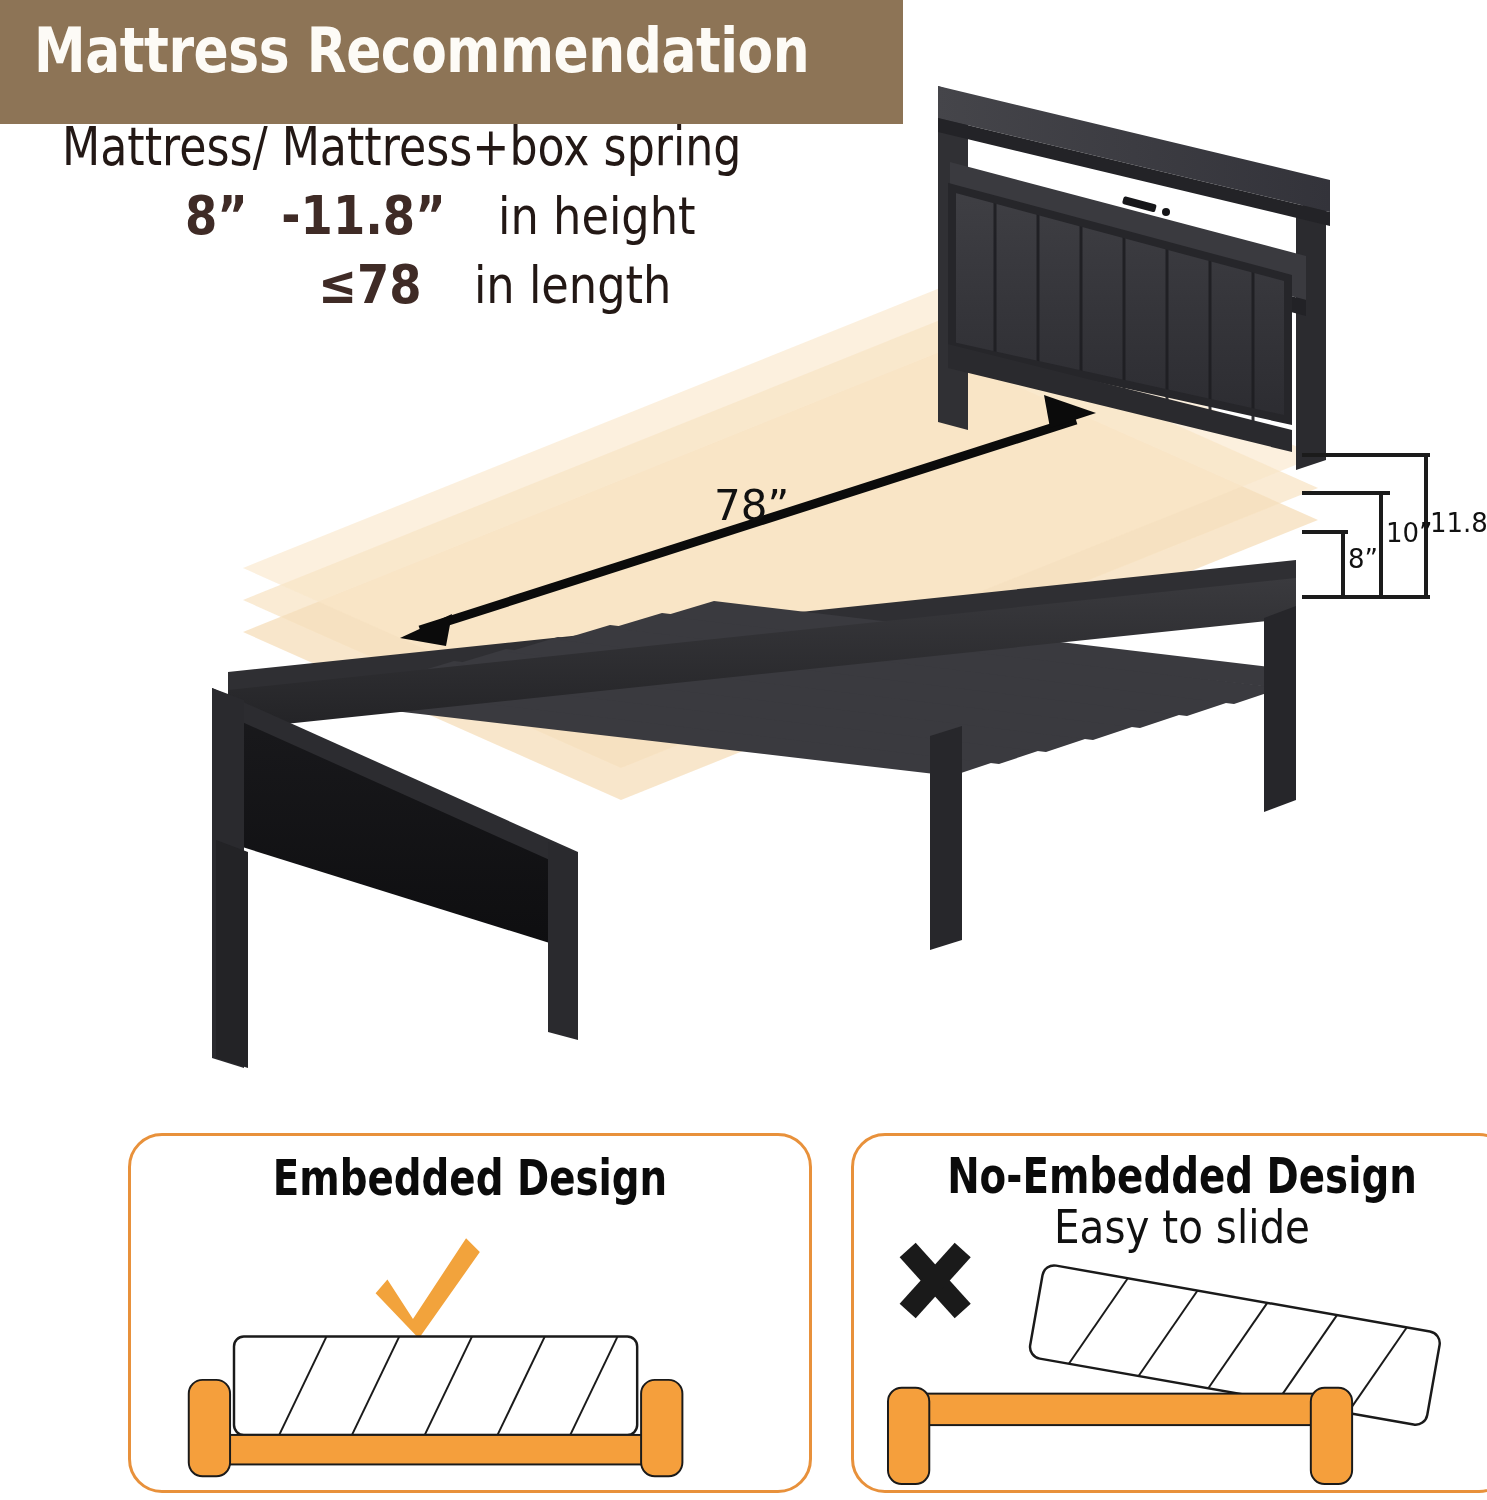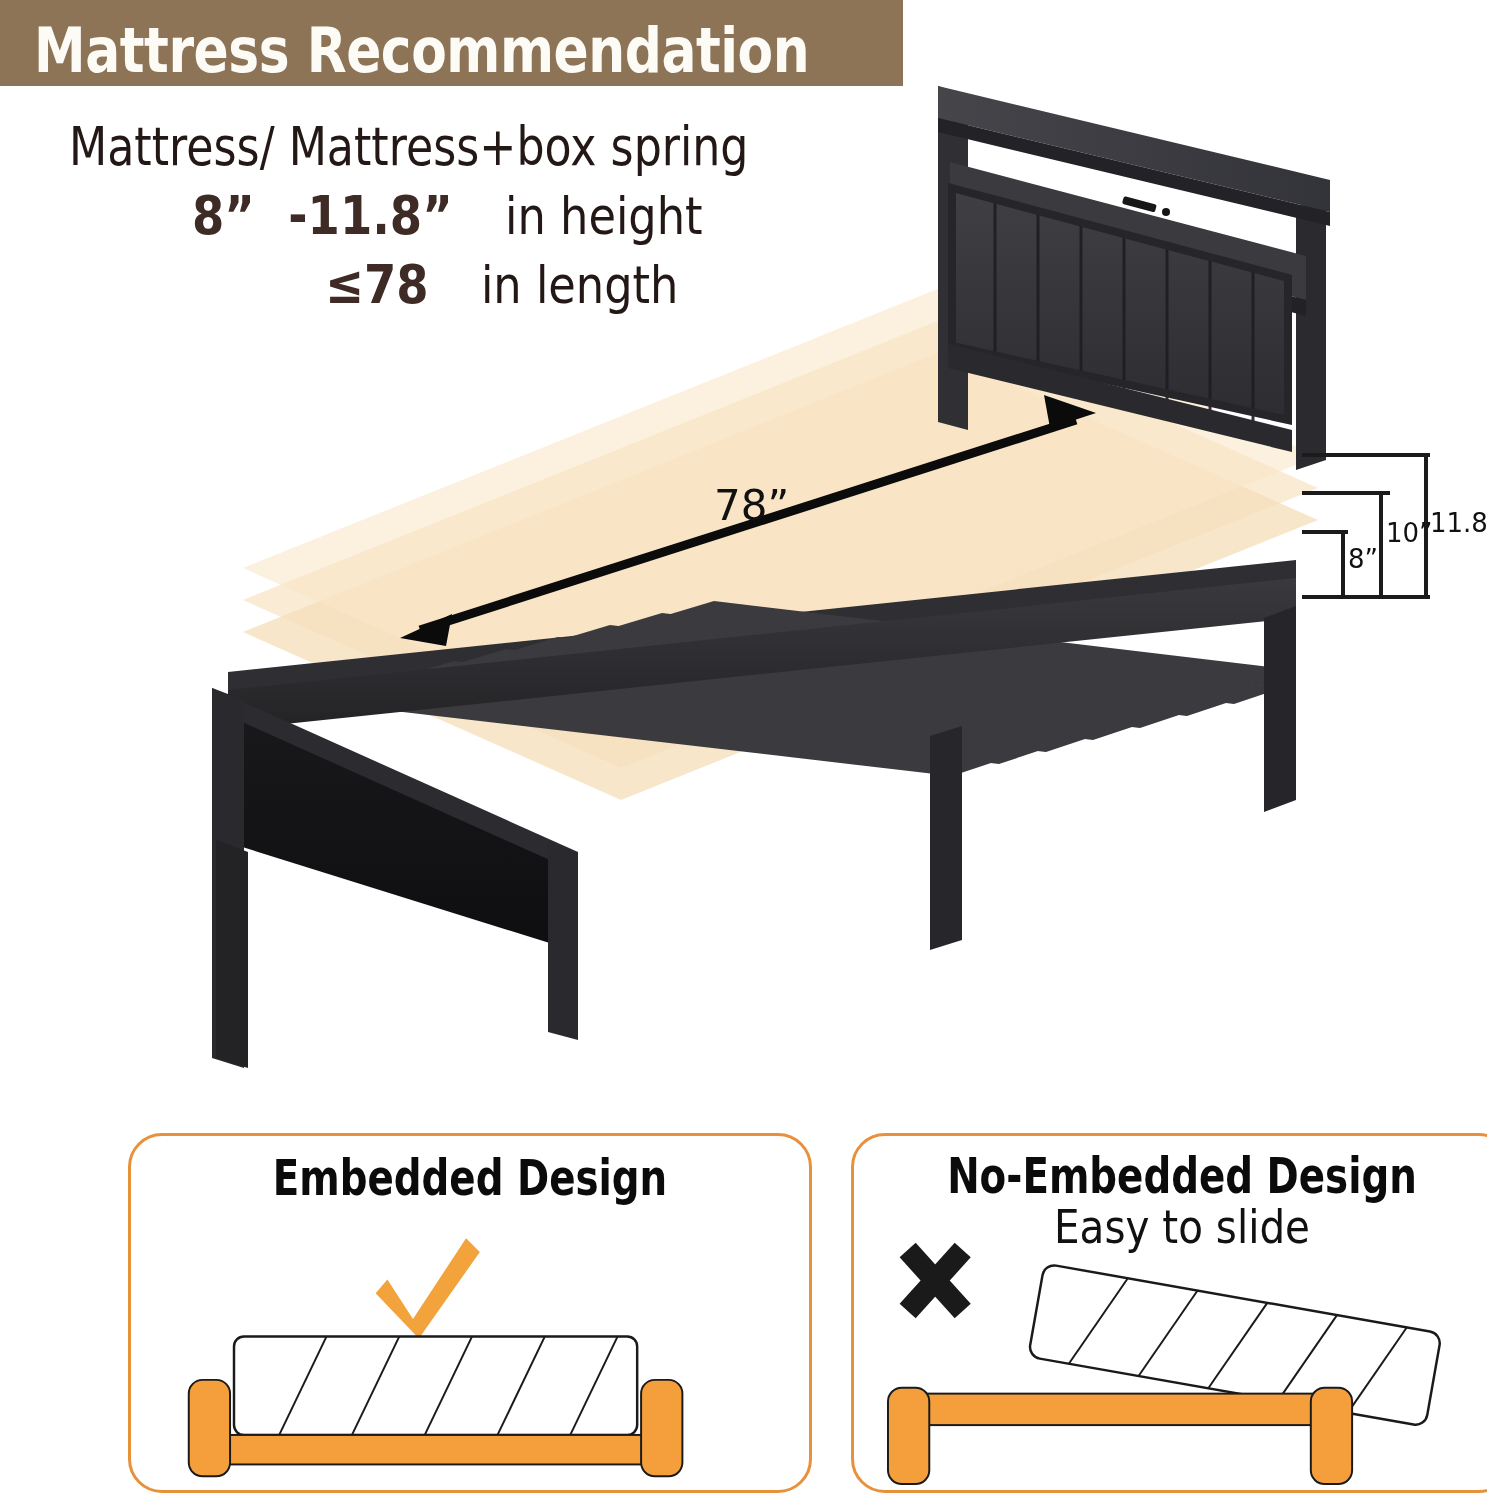--- a/index.html
+++ b/index.html
@@ -6,34 +6,34 @@
   body{
     width:1487px;height:1500px;
     background:#ffffff;
     font-family:"Liberation Sans", sans-serif;
     overflow:hidden;position:relative;
   }
   .stage{position:absolute;inset:0;}
 
   
   .hdr-band{
-    position:absolute;left:0;top:0;width:903px;height:86px;
+    position:absolute;left:0;top:0;width:903px;height:124px;
     background:#8d7456;
   }
   .hdr-title{
     position:absolute;left:34px;top:14px;
     font-size:62px;font-weight:700;color:#fdfbf6;
     letter-spacing:-0.5px;
     font-family:"DejaVu Sans Condensed","Liberation Sans",sans-serif;
     transform:scaleX(0.93);transform-origin:left center;
     white-space:nowrap;
   }
 
   
-  .spec{position:absolute;left:7px;top:118px;width:880px;}
+  .spec{position:absolute;left:0;top:118px;width:880px;}
   .spec-l1{
     font-size:54px;color:#231815;font-weight:400;
     transform:scaleX(0.82);transform-origin:left center;
     white-space:nowrap;margin-left:62px;line-height:1.08;
     font-family:"DejaVu Sans","Liberation Sans",sans-serif;
   }
   .spec-l2{
     margin-top:8px;margin-left:185px;white-space:nowrap;
     transform:scaleX(0.86);transform-origin:left center;
   }

